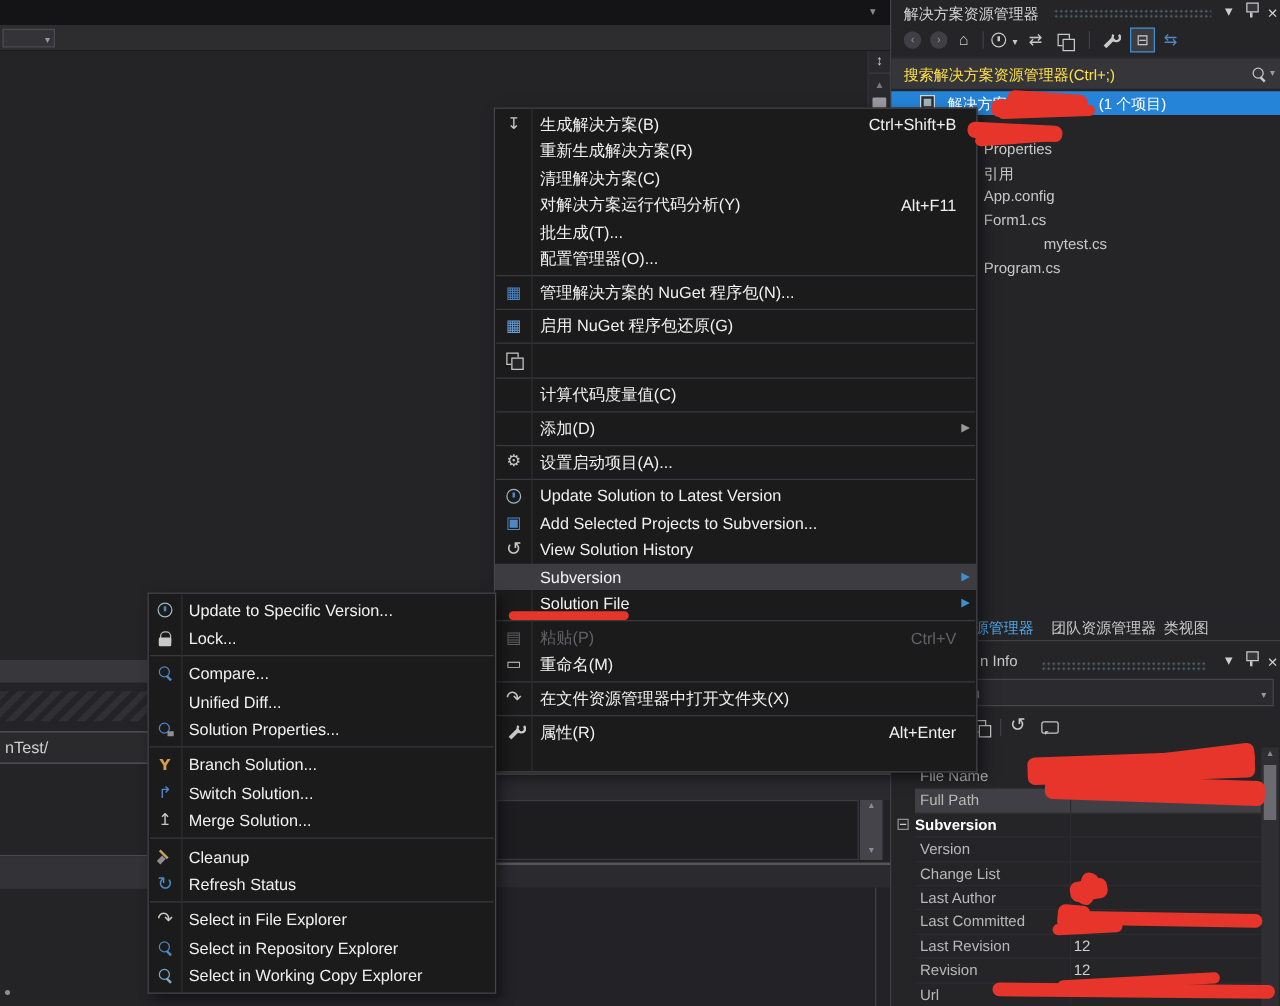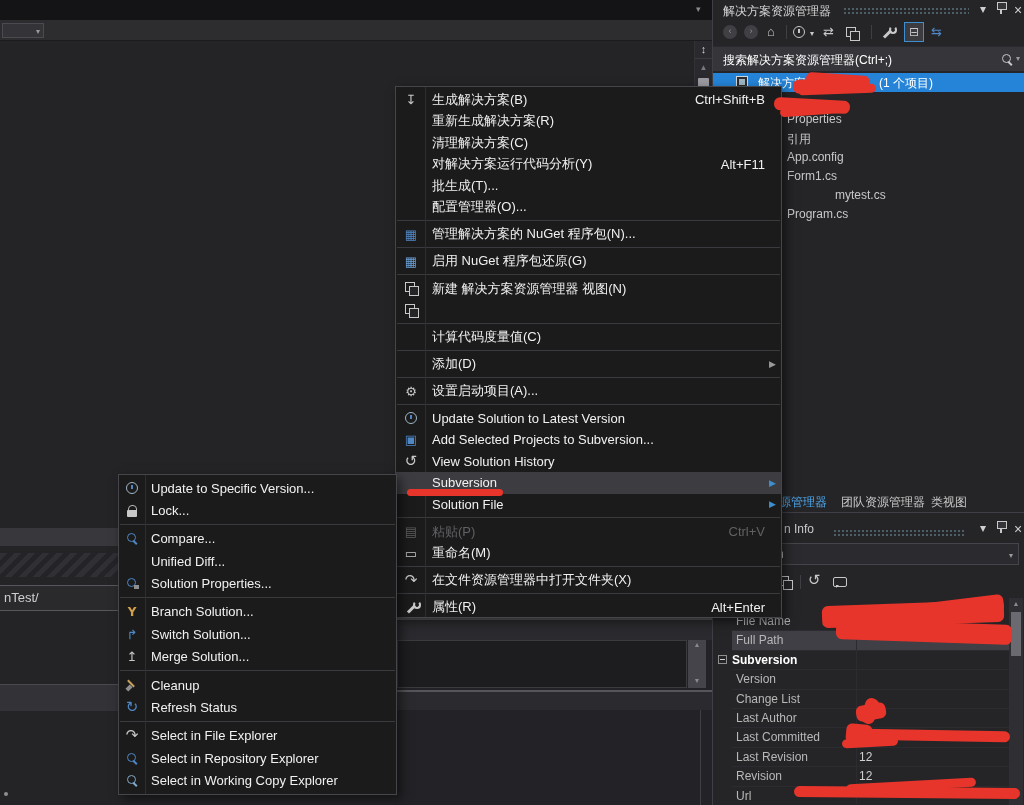--- a/index.html
+++ b/index.html
@@ -52,21 +52,21 @@
   .ic-pin::before { content:""; position:absolute; left:4px; top:6px; width:2px; height:6px; background:#c8c8c8; }
   .ic-pin::after { content:""; position:absolute; left:1px; top:0; width:8px; height:6px; border:1px solid #c8c8c8; background:#35353a; }
 
   #p-toolbar { position:absolute; left:0; top:20px; width:312px; height:26px; }
   .circ { position:absolute; top:5px; width:14px; height:14px; border-radius:50%; background:#3f3f44; color:#909095; font-size:9px; text-align:center; line-height:13px; }
   .tbi { position:absolute; top:4px; color:#c8c8c8; font-size:13px; }
   .tsep { position:absolute; top:5px; width:1px; height:14px; background:#3f3f44; }
   .selbox { position:absolute; top:2px; width:20px; height:20px; border:1px solid #3d8fd1; background:#3c3c40; color:#c8c8c8; text-align:center; line-height:18px; font-size:12px; }
 
   #p-search { position:absolute; left:0; top:46px; width:312px; height:25px; background:#35353a; border-top:1px solid #2a2a2e; }
-  #p-search .ph { position:absolute; left:10px; top:5px; color:#ffffff; }
+  #p-search .ph { position:absolute; left:10px; top:5px; color:#fde047; }
   .ic-mag { position:relative; display:inline-block; width:13px; height:13px; color:#c8c8c8; }
   .ic-mag::before { content:""; position:absolute; left:1px; top:1px; width:7px; height:7px; border:1.5px solid currentColor; border-radius:50%; }
   .ic-mag::after { content:""; position:absolute; left:8px; top:8px; width:5px; height:1.6px; background:currentColor; transform:rotate(45deg); transform-origin:0 0; }
   .ic-mag.b { color:#4f87c5; } .ic-mag.s { color:#7fa8c8; }
   #p-search .ic-mag { position:absolute; left:288px; top:6px; }
   #p-search .sarr { position:absolute; left:303px; top:7px; font-size:8px; color:#9a9a9a; }
 
   
   #selrow { position:absolute; left:0; top:73px; width:312px; height:19px; background:#2584d7; color:#fff; }
   #selrow .sic { position:absolute; left:23px; top:3px; width:12px; height:12px; border:1px solid #cfd8df; background:#2d2d30; }
@@ -351,26 +351,20 @@
           <span class="ico">
             <span class="u b2">▦</span>
           </span>
           <span class="lbl">启用 NuGet 程序包还原(G)</span>
         </div>
         <div class="msep"></div>
         <div class="mi">
           <span class="ico">
             <span class="boxes"></span>
           </span>
-          <span class="lbl">新建 解决方案资源管理器 视图(N)</span>
-        </div>
-        <div class="mi">
-          <span class="ico">
-            <span class="boxes"></span>
-          </span>
         </div>
         <div class="msep"></div>
         <div class="mi">
           <span class="ico"></span>
           <span class="lbl">计算代码度量值(C)</span>
         </div>
         <div class="msep"></div>
         <div class="mi">
           <span class="ico"></span>
           <span class="lbl">添加(D)</span>

